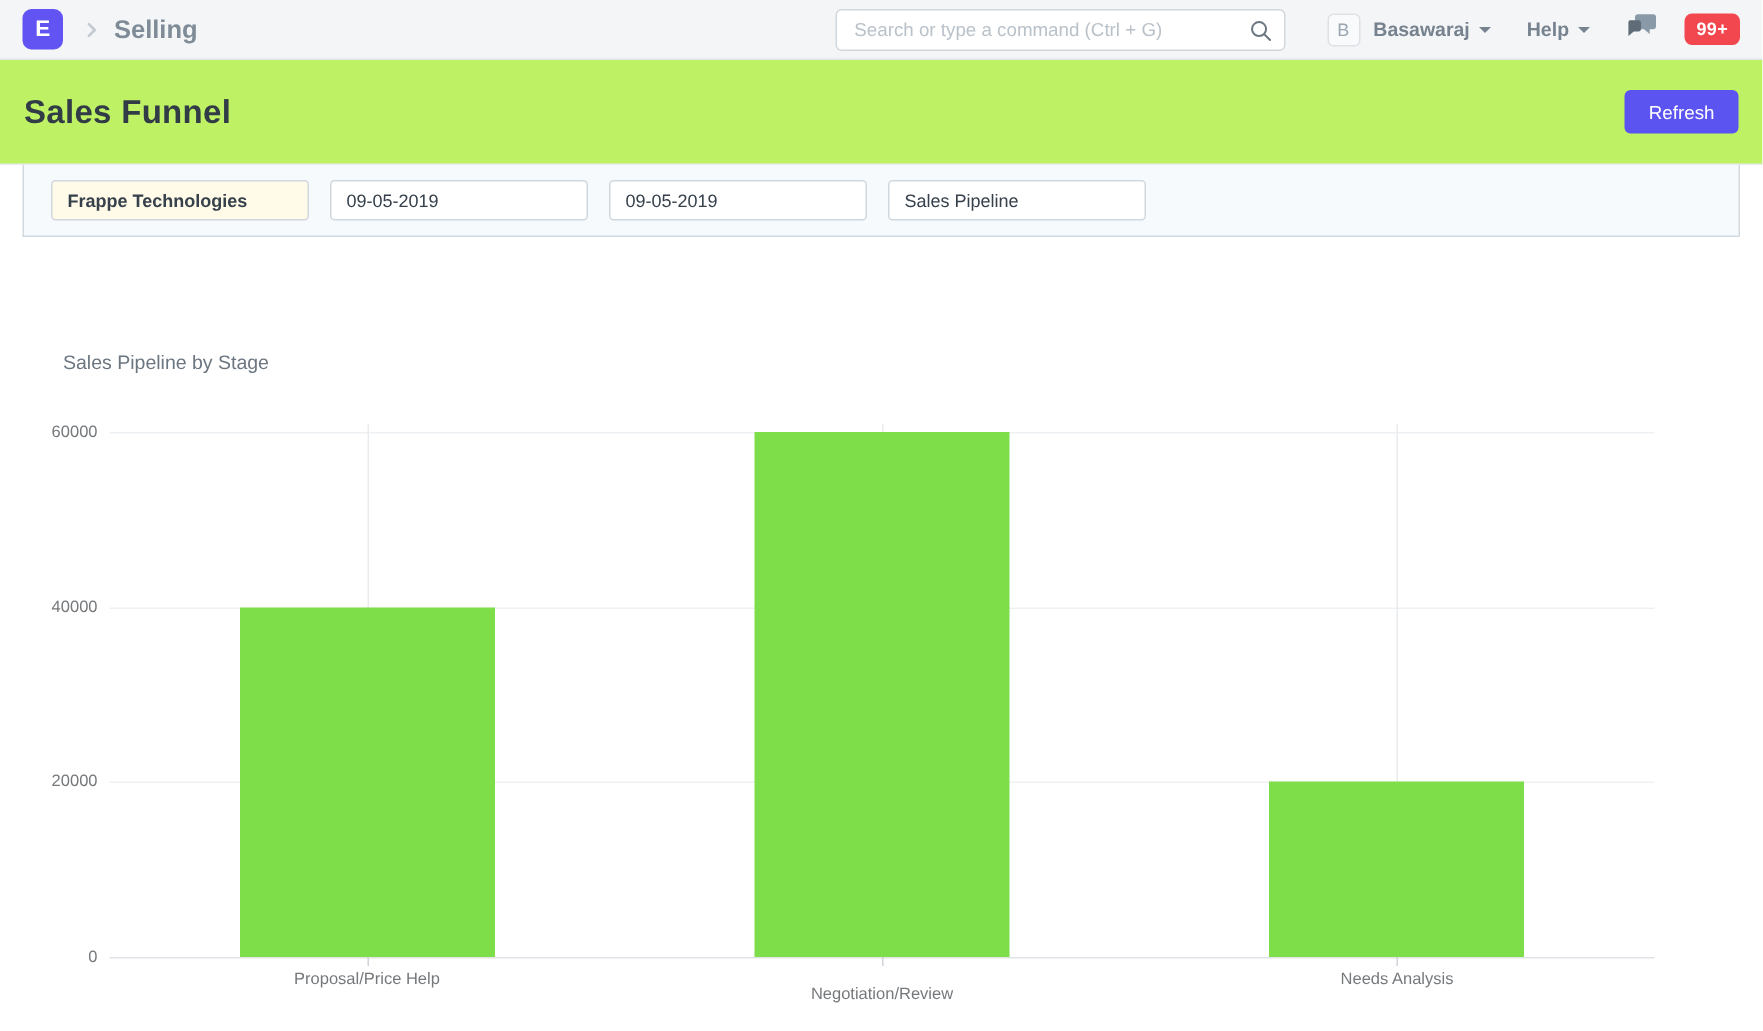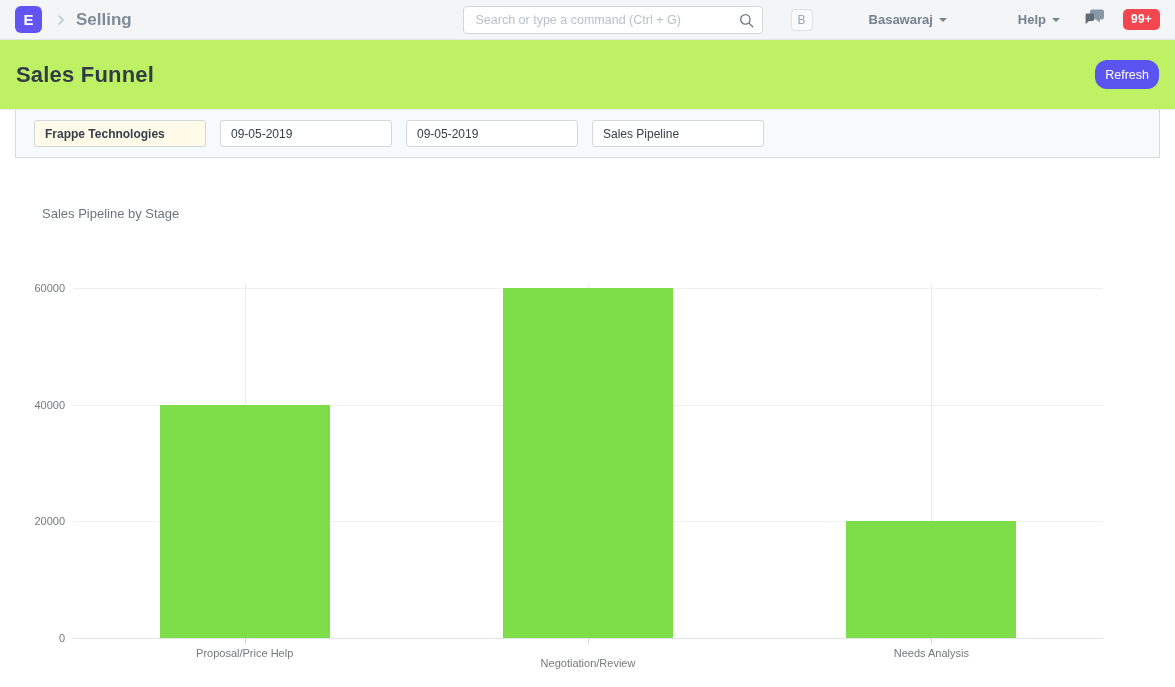--- a/index.html
+++ b/index.html
@@ -60,21 +60,20 @@
     color: #9aa6b2;
     font-size: 12px; font-weight: 500;
     display: flex; align-items: center; justify-content: center;
     margin-right: 9px;
     cursor: pointer;
   }
   .nav-link {
     display: flex; align-items: center;
     font-size: 13px; font-weight: 700; color: #76828e;
     cursor: pointer;
-    margin-left: 47px;
   }
   .caret {
     width: 0; height: 0;
     border-left: 4px solid transparent;
     border-right: 4px solid transparent;
     border-top: 4.5px solid #76828e;
     margin-left: 6px;
   }
   .user-menu { margin-right: 24px; }
   .help-menu { margin-right: 24px; }
@@ -102,23 +101,23 @@
   .page-title {
     font-size: 22px;
     font-weight: 700;
     color: #323c47;
     letter-spacing: 0.2px;
   }
   .btn-primary {
     background: #5c54f0;
     color: #fff;
     border: none;
-    border-radius: 12px;
+    border-radius: 4px;
     height: 29px;
-    padding: 0 10px;
+    padding: 0 16px;
     font-size: 12.5px;
     font-family: inherit;
     cursor: pointer;
   }
 
   
   .filter-section {
     margin: 0 15px;
     background: #f7fafc;
     border: 1px solid #d3dae0;
@@ -141,21 +140,21 @@
   }
   .filter-input.company {
     background: #fffbe8;
     font-weight: 700;
   }
 
   
   .chart-wrap { position: relative; height: 527px; }
   .chart-title {
     position: absolute;
-    left: 42px; top: 48px;
+    left: 42px; top: 76px;
     font-size: 13px;
     color: #6c7680;
   }
   .hline { position: absolute; height: 1px; background: #eef1f3; }
   .hline.axis { background: #dfe3e7; }
   .vline { position: absolute; width: 1px; background: #e9ecef; }
   .y-label {
     position: absolute;
     text-align: right;
     font-size: 11px;

